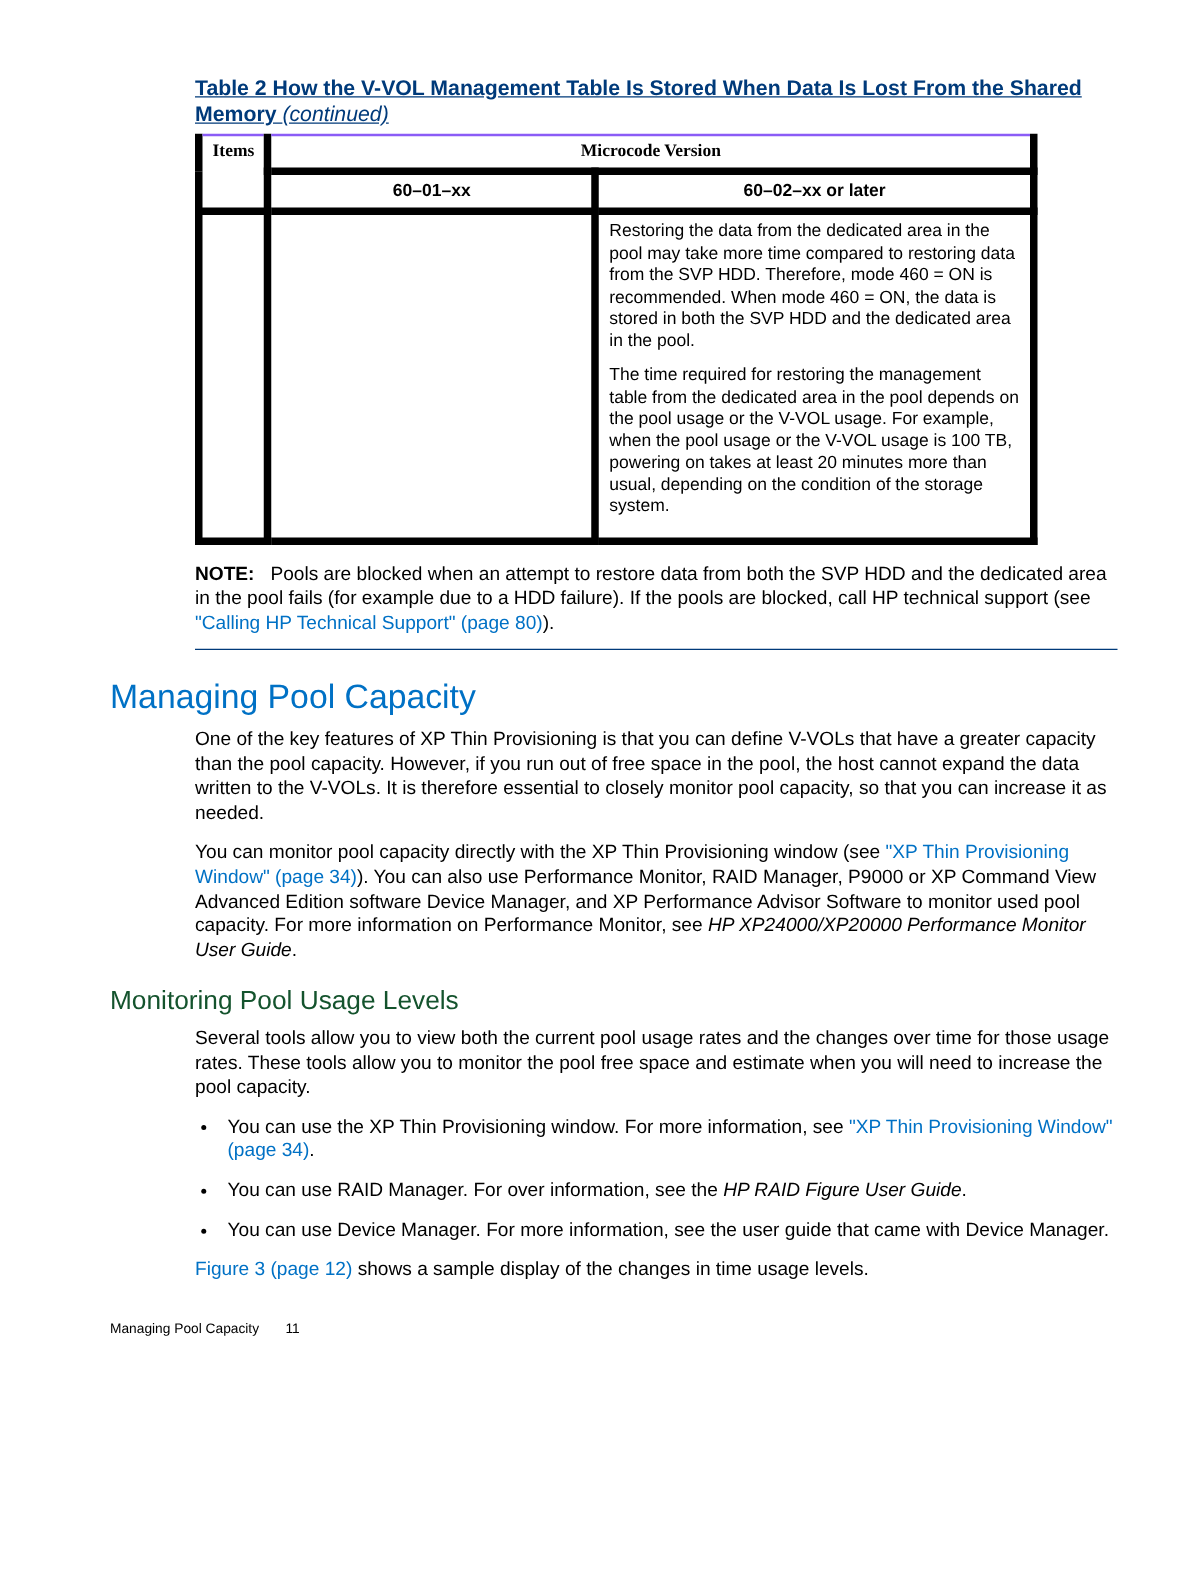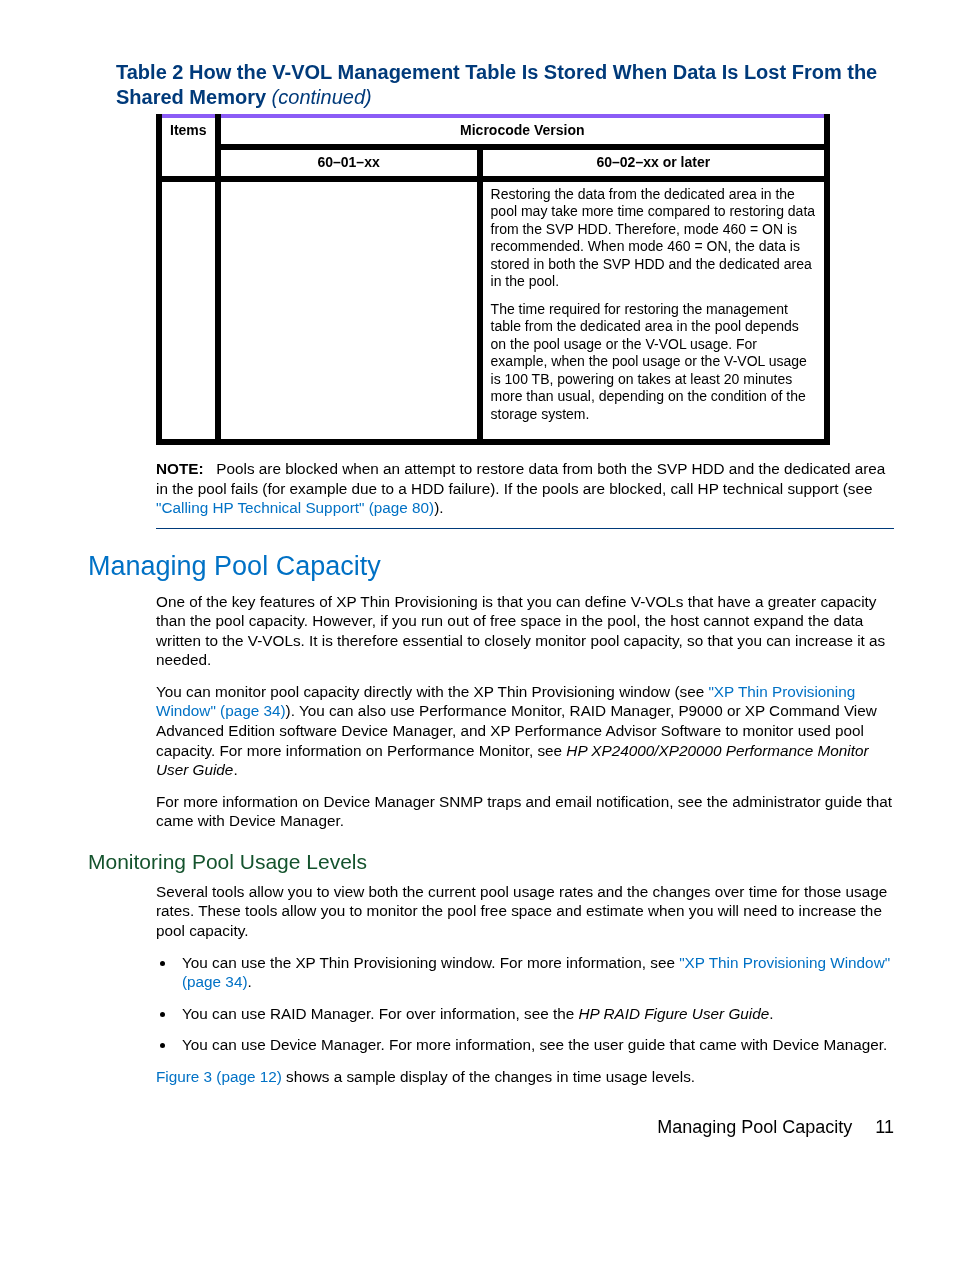--- a/index.html
+++ b/index.html
@@ -14,38 +14,39 @@
   .page {
     box-sizing: border-box;
     width: 954px;
     padding: 60px 60px 40px 88px;
     font-size: 15.3px;
     line-height: 1.28;
   }
   .table-caption {
     color: #003a7a;
     font-weight: bold;
-    font-size: 20px;
-    margin: 0 0 4px 28px;
+    font-size: 17px;
+    margin: 0 0 4px 68px;
     line-height: 1.25;
+    text-decoration: underline;
   }
   .table-caption .cont { font-style: italic; font-weight: normal; }
   .vtable {
     margin-left: 68px;
     border-collapse: collapse;
     width: 674px;
     font-size: 14px;
   }
   .vtable th, .vtable td {
     border: 6px solid #000000;
     padding: 4px 8px;
     vertical-align: top;
   }
   .vtable th { font-weight: bold; text-align: center; }
-  .vtable .topborder th { border-top: 4px solid #8b5cf6; }
+  .vtable .topborder th { border-top: 2px solid #8b5cf6; font-family: Liberation Serif, serif; }
   .vtable td.c60 { width: 240px; }
   .cellp { margin: 0 0 10px 0; line-height: 1.25; }
   .cellp:last-child { margin-bottom: 12px; }
   .note-block {
     margin: 14px 0 0 68px;
     border-bottom: 1.5px solid #003a7a;
     padding-bottom: 10px;
   }
   .note-label { font-weight: bold; display: inline; }
   .link { color: #0071c5; }
@@ -63,22 +64,22 @@
     font-size: 21px;
     margin: 18px 0 6px 0;
   }
   .body-indent { margin-left: 68px; }
   .para { margin: 0 0 12px 0; }
   .italic { font-style: italic; }
   ul.bullets { margin: 6px 0 10px 0; padding-left: 20px; }
   ul.bullets li { margin-bottom: 12px; padding-left: 6px; }
   .footer {
     margin-top: 30px;
-    text-align: right;
-    font-size: 18px;
+    text-align: left;
+    font-size: 11px;
   }
   .footer .pnum { margin-left: 18px; }
 </style>
 </head>
 <body>
 
 <div class="page">
 
   <p class="table-caption">
     <span>Table 2 How the V-VOL Management Table Is Stored When Data Is Lost From the Shared Memory </span><span class="cont">(continued)</span>
@@ -109,21 +110,20 @@
     <span class="note-label">NOTE:</span>&nbsp;&nbsp;&nbsp;<span>Pools are blocked when an attempt to restore data from both the SVP HDD and the dedicated area in the pool fails (for example due to a HDD failure). If the pools are blocked, call HP technical support (see </span><span class="link">"Calling HP Technical Support" (page 80)</span><span>).</span>
   </div>
 
   <h1>Managing Pool Capacity</h1>
 
   <div class="body-indent">
     <p class="para">One of the key features of XP Thin Provisioning is that you can define V-VOLs that have a greater capacity than the pool capacity. However, if you run out of free space in the pool, the host cannot expand the data written to the V-VOLs. It is therefore essential to closely monitor pool capacity, so that you can increase it as needed.</p>
     <p class="para">
       <span>You can monitor pool capacity directly with the XP Thin Provisioning window (see </span><span class="link">"XP Thin Provisioning Window" (page 34)</span><span>). You can also use Performance Monitor, RAID Manager, P9000 or XP Command View Advanced Edition software Device Manager, and XP Performance Advisor Software to monitor used pool capacity. For more information on Performance Monitor, see </span><span class="italic">HP XP24000/XP20000 Performance Monitor User Guide</span><span>.</span>
     </p>
-    <p class="para">For more information on Device Manager SNMP traps and email notification, see the administrator guide that came with Device Manager.</p>
   </div>
 
   <h2>Monitoring Pool Usage Levels</h2>
 
   <div class="body-indent">
     <p class="para">Several tools allow you to view both the current pool usage rates and the changes over time for those usage rates. These tools allow you to monitor the pool free space and estimate when you will need to increase the pool capacity.</p>
     <ul class="bullets">
       <li>
         <span>You can use the XP Thin Provisioning window. For more information, see </span><span class="link">"XP Thin Provisioning Window" (page 34)</span><span>.</span>
       </li>

